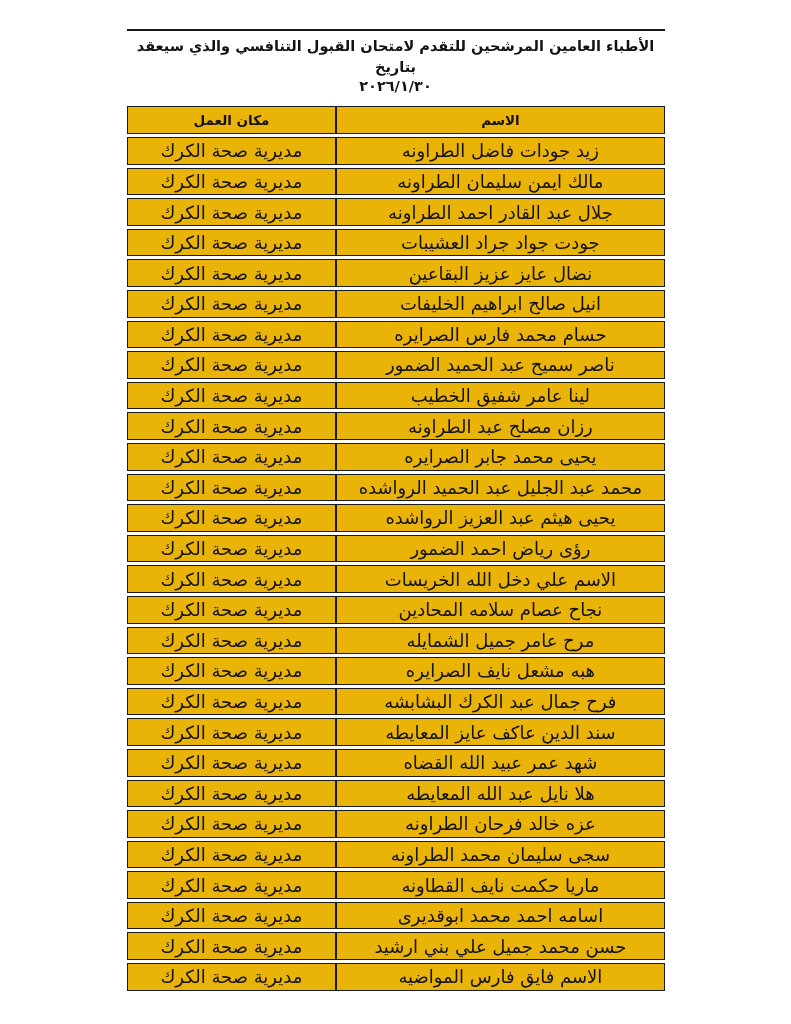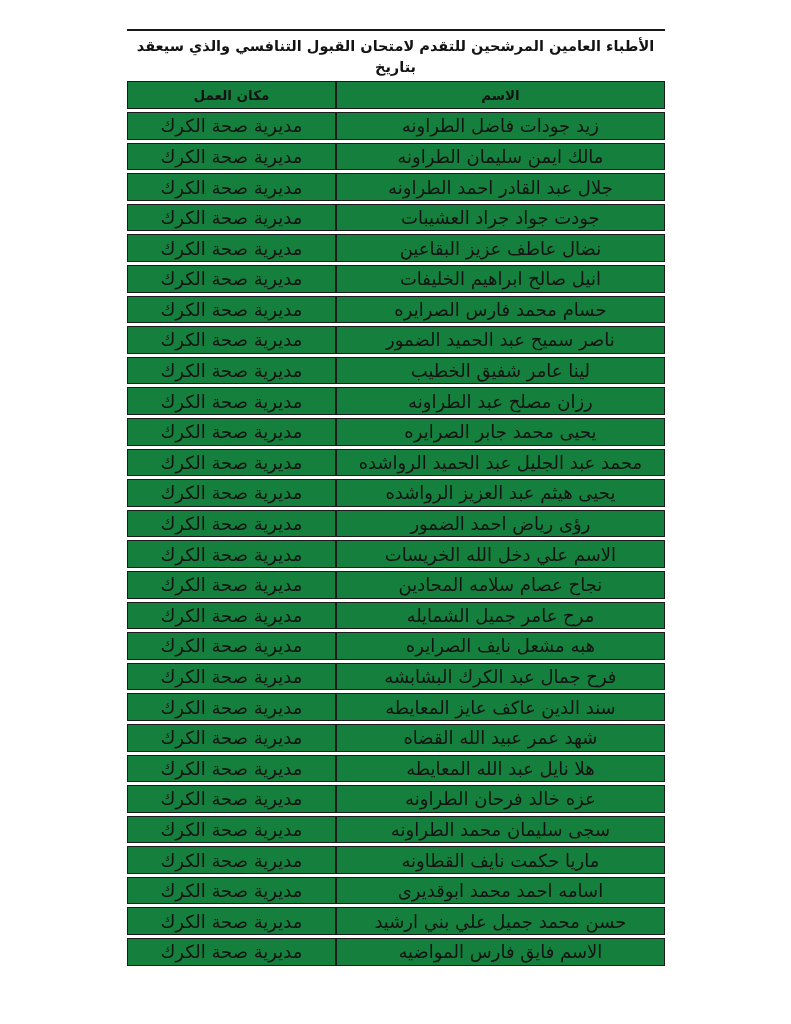--- a/index.html
+++ b/index.html
@@ -43,21 +43,21 @@
     width: 100%;
     border-collapse: separate;
     border-spacing: 0 3px;
     table-layout: fixed;
   }
   table.candidates th,
   table.candidates td {
     border: 1.5px solid #1b1b1b;
     text-align: center;
     vertical-align: middle;
-    background: #15803d;
+    background: #eab308;
     overflow: hidden;
     white-space: nowrap;
   }
   table.candidates th {
     height: 24px;
     font-size: 13.5px;
     font-weight: bold;
   }
   table.candidates td {
     height: 25.6px;
@@ -69,20 +69,21 @@
 </head>
 <body>
 
 <div class="page">
   <div class="content">
 
     <div class="title-rule"></div>
 
     <div class="doc-title">الأطباء العامين المرشحين للتقدم لامتحان القبول التنافسي والذي سيعقد بتاريخ</div>
 
+    <div class="doc-date">٢٠٢٦/١/٣٠</div>
 
     <table class="candidates">
       <colgroup>
         <col style="width:61%">
         <col style="width:39%">
       </colgroup>
       <thead>
         <tr>
           <th>الاسم</th>
           <th>مكان العمل</th>
@@ -99,21 +100,21 @@
           </tr>
           <tr>
             <td>جلال عبد القادر احمد الطراونه</td>
             <td>مديرية صحة الكرك</td>
           </tr>
           <tr>
             <td>جودت جواد جراد العشيبات</td>
             <td>مديرية صحة الكرك</td>
           </tr>
           <tr>
-            <td>نضال عاطف عزيز البقاعين</td>
+            <td>نضال عايز عزيز البقاعين</td>
             <td>مديرية صحة الكرك</td>
           </tr>
           <tr>
             <td>انيل صالح ابراهيم الخليفات</td>
             <td>مديرية صحة الكرك</td>
           </tr>
           <tr>
             <td>حسام محمد فارس الصرايره</td>
             <td>مديرية صحة الكرك</td>
           </tr>

